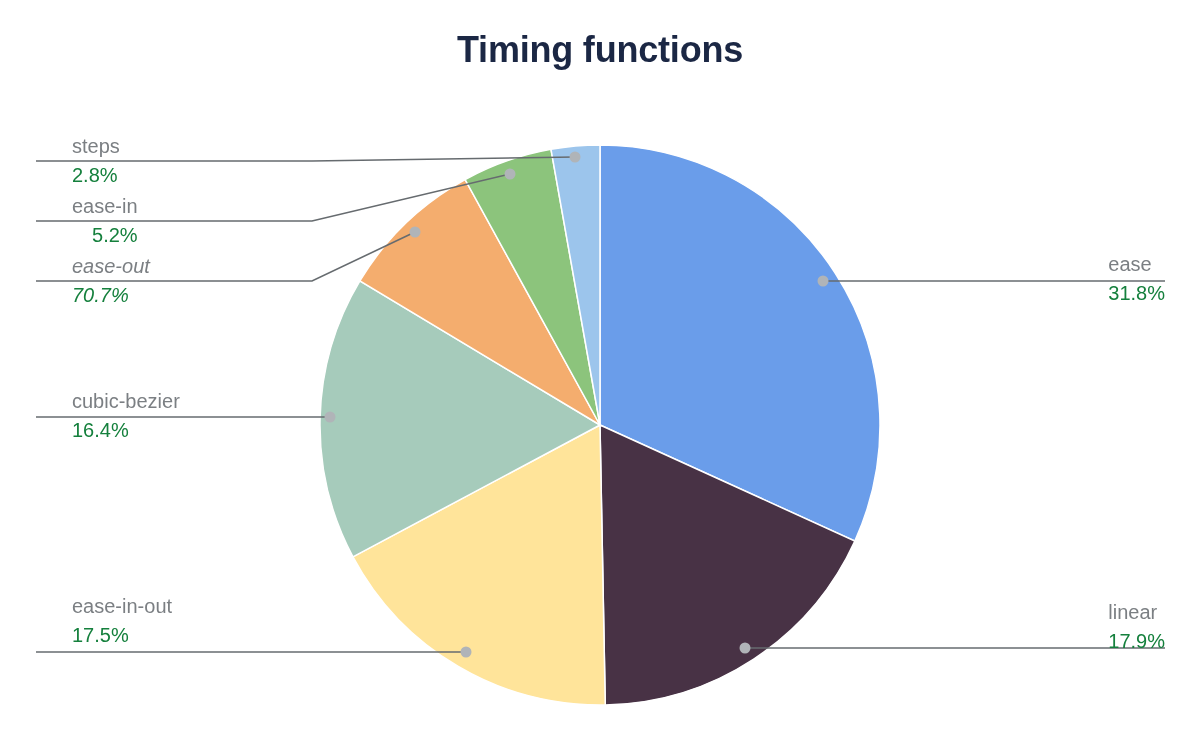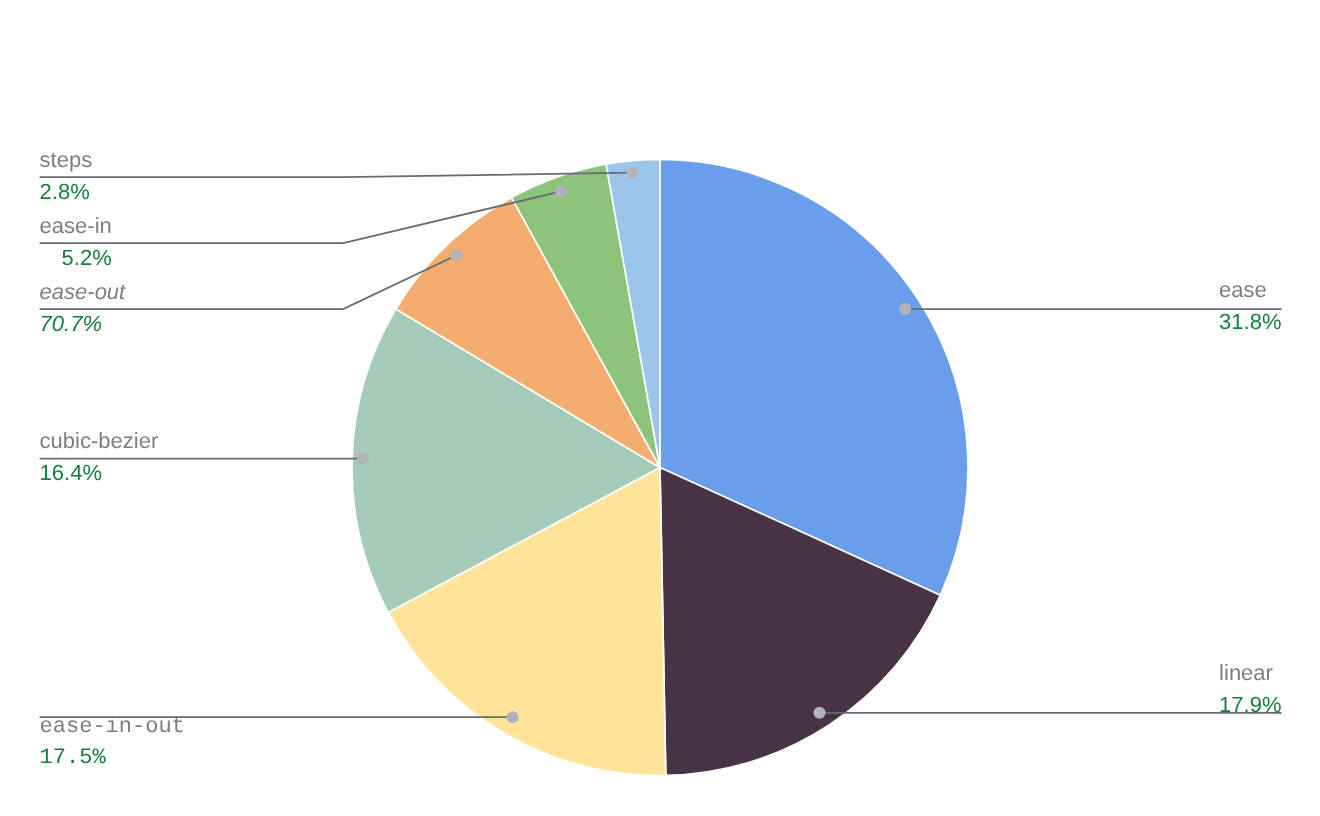--- a/index.html
+++ b/index.html
@@ -53,29 +53,31 @@
   .slice-label .lbl-name {
     display: block;
     color: #7b7f83;
   }
   .slice-label .lbl-value {
     display: block;
     color: #15803d;
   }
   .slice-label.align-left {
     text-align: left;
+    margin-left: 36px;
   }
   .slice-label.align-right {
   }
 </style>
 </head>
 <body>
 
 <div id="chart-root">
 
+  <div class="chart-title">Timing functions</div>
 
 
   <svg id="pie-svg" width="1200" height="742">
     <g id="slice-group">
         <path d="M 600 425 L 600.00 145.00 A 280 280 0 0 1 854.83 541.03 Z" fill="#6a9dea" stroke="#ffffff" stroke-width="1.5"></path>
         <path d="M 600 425 L 854.83 541.03 A 280 280 0 0 1 605.28 704.95 Z" fill="#483245" stroke="#ffffff" stroke-width="1.5"></path>
         <path d="M 600 425 L 605.28 704.95 A 280 280 0 0 1 352.96 556.80 Z" fill="#ffe49a" stroke="#ffffff" stroke-width="1.5"></path>
         <path d="M 600 425 L 352.96 556.80 A 280 280 0 0 1 359.89 280.96 Z" fill="#a6cbbb" stroke="#ffffff" stroke-width="1.5"></path>
         <path d="M 600 425 L 359.89 280.96 A 280 280 0 0 1 465.11 179.63 Z" fill="#f4ad6e" stroke="#ffffff" stroke-width="1.5"></path>
         <path d="M 600 425 L 465.11 179.63 A 280 280 0 0 1 550.99 149.32 Z" fill="#8cc47c" stroke="#ffffff" stroke-width="1.5"></path>
@@ -103,21 +105,21 @@
 
   <div id="label-layer">
       <div class="slice-label align-right" style="top: 250px; right: 35px;">
         <span class="lbl-name">ease</span>
         <span class="lbl-value">31.8%</span>
       </div>
       <div class="slice-label align-right" style="top: 598px; right: 35px;">
         <span class="lbl-name">linear</span>
         <span class="lbl-value">17.9%</span>
       </div>
-      <div class="slice-label align-left" style="top: 646px; left: 36px; font-family: Liberation Mono, monospace;">
+      <div class="slice-label align-left" style="top: 592px; left: 36px;">
         <span class="lbl-name">ease-in-out</span>
         <span class="lbl-value">17.5%</span>
       </div>
       <div class="slice-label align-left" style="top: 387px; left: 36px;">
         <span class="lbl-name">cubic-bezier</span>
         <span class="lbl-value">16.4%</span>
       </div>
       <div class="slice-label align-left" style="top: 252px; left: 36px; font-style: italic;">
         <span class="lbl-name">ease-out</span>
         <span class="lbl-value">70.7%</span>

